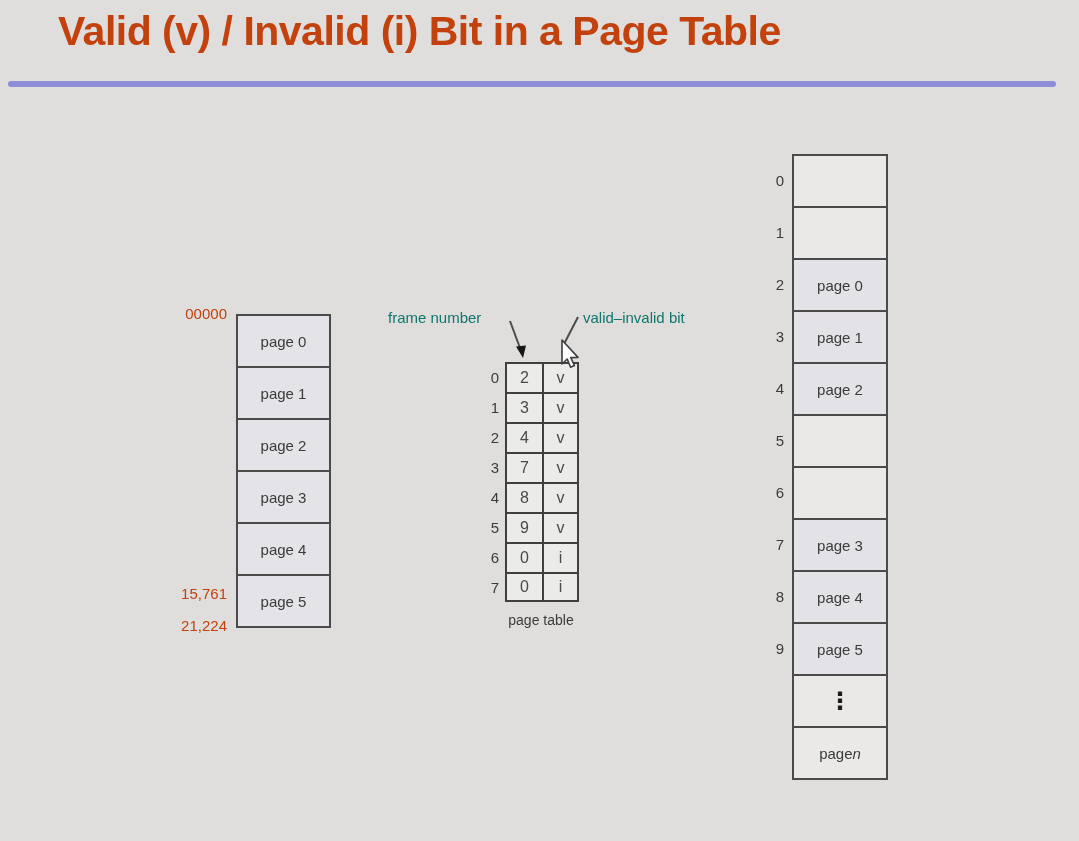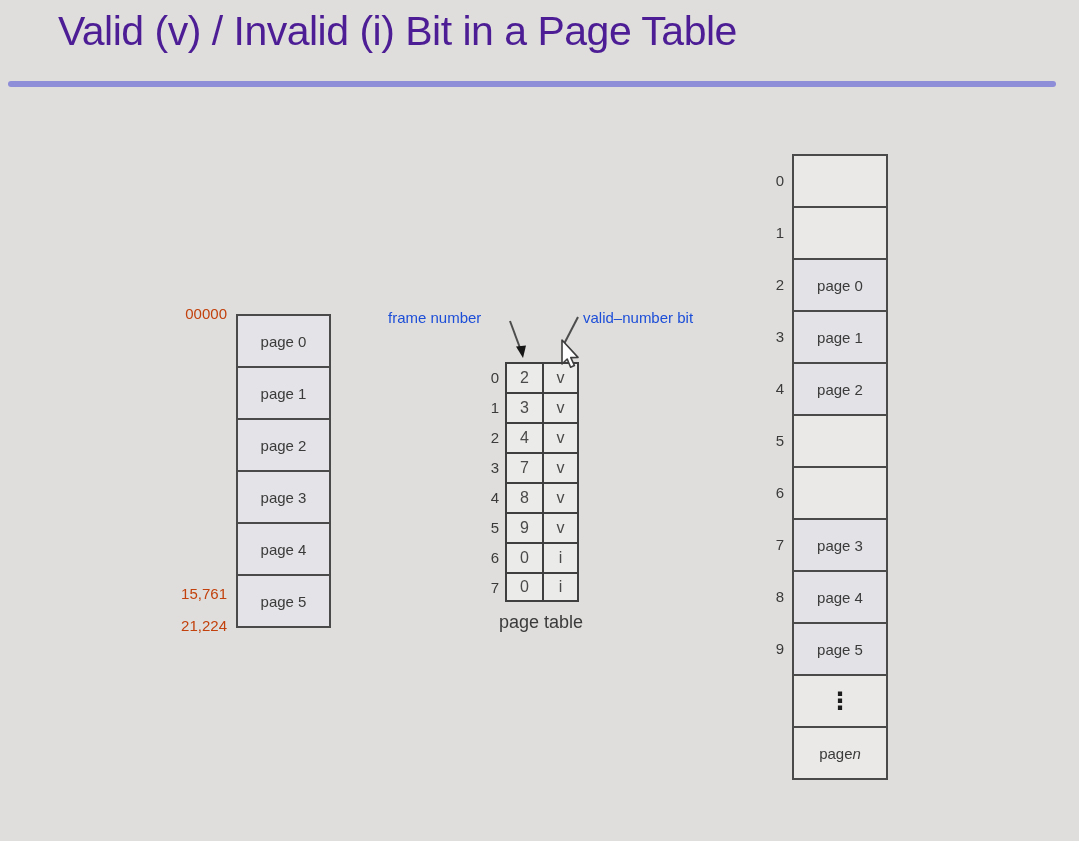--- a/index.html
+++ b/index.html
@@ -5,22 +5,22 @@
   html,body{margin:0;padding:0;}
   body{
     width:1079px;height:841px;position:relative;overflow:hidden;
     background:#dfdedc;
     font-family:"Liberation Sans", sans-serif;
     color:#3b3b3b;
   }
   
   .title{
     position:absolute;left:58px;top:8px;width:1010px;
-    font-size:41px;font-weight:normal;letter-spacing:-0.5px;
-    color:#4c1d95;white-space:nowrap;
+    font-size:41px;font-weight:bold;letter-spacing:-0.5px;
+    color:#c2410c;white-space:nowrap;
   }
   .rule{
     position:absolute;left:8px;top:81px;width:1048px;height:6px;
     background:#8e8dd8;border-radius:3px;
   }
   
   .lm-col{
     position:absolute;left:236px;top:314px;width:95px;
     border:2px solid #4a4a4a;box-sizing:border-box;
     background:#eceae8;
@@ -32,21 +32,21 @@
   }
   .lm-cell:last-child{border-bottom:none;}
   .addr{
     position:absolute;width:62px;text-align:right;
     font-size:15px;color:#c2410c;
   }
   .addr-top{left:165px;top:305px;}
   .addr-mid{left:165px;top:585px;}
   .addr-bot{left:165px;top:617px;}
   
-  .lbl{position:absolute;font-size:15px;color:#1d4ed8;white-space:nowrap;}
+  .lbl{position:absolute;font-size:15px;color:#0f766e;white-space:nowrap;}
   .lbl-frame{left:388px;top:309px;}
   .lbl-bit{left:583px;top:309px;}
   .pt{position:absolute;left:485px;top:362px;}
   .pt-row{display:flex;height:30px;}
   .pt-idx{
     width:20px;box-sizing:border-box;padding-right:6px;
     display:flex;align-items:center;justify-content:flex-end;
     font-size:15px;color:#3b3b3b;
   }
   .pt-frame,.pt-bit{
@@ -54,21 +54,21 @@
     border-left:2px solid #3f3f3f;border-top:2px solid #3f3f3f;
     display:flex;align-items:center;justify-content:center;
     font-size:16px;color:#4a4a4a;
   }
   .pt-bit{border-right:2px solid #3f3f3f;}
   .pt-row:last-child .pt-frame,.pt-row:last-child .pt-bit{
     border-bottom:2px solid #3f3f3f;
   }
   .pt-caption{
     position:absolute;left:493px;top:612px;width:96px;text-align:center;
-    font-size:18px;color:#3b3b3b;
+    font-size:14px;color:#3b3b3b;
   }
   
   .pm-col{
     position:absolute;left:792px;top:154px;width:96px;
     border:2px solid #4a4a4a;box-sizing:border-box;background:#eceae8;
   }
   .pm-cell{
     height:50px;border-bottom:2px solid #4a4a4a;background:#eae9e7;
     display:flex;align-items:center;justify-content:center;
     font-size:15px;color:#3b3b3b;
@@ -101,21 +101,21 @@
 <div class="lm-col">
   <div class="lm-cell">page 0</div>
   <div class="lm-cell">page 1</div>
   <div class="lm-cell">page 2</div>
   <div class="lm-cell">page 3</div>
   <div class="lm-cell">page 4</div>
   <div class="lm-cell">page 5</div>
 </div>
 
 <div class="lbl lbl-frame">frame number</div>
-<div class="lbl lbl-bit">valid–number bit</div>
+<div class="lbl lbl-bit">valid–invalid bit</div>
 
 <div class="pt">
   <div class="pt-row">
     <div class="pt-idx">0</div>
     <div class="pt-frame">2</div>
     <div class="pt-bit">v</div>
   </div>
   <div class="pt-row">
     <div class="pt-idx">1</div>
     <div class="pt-frame">3</div>

